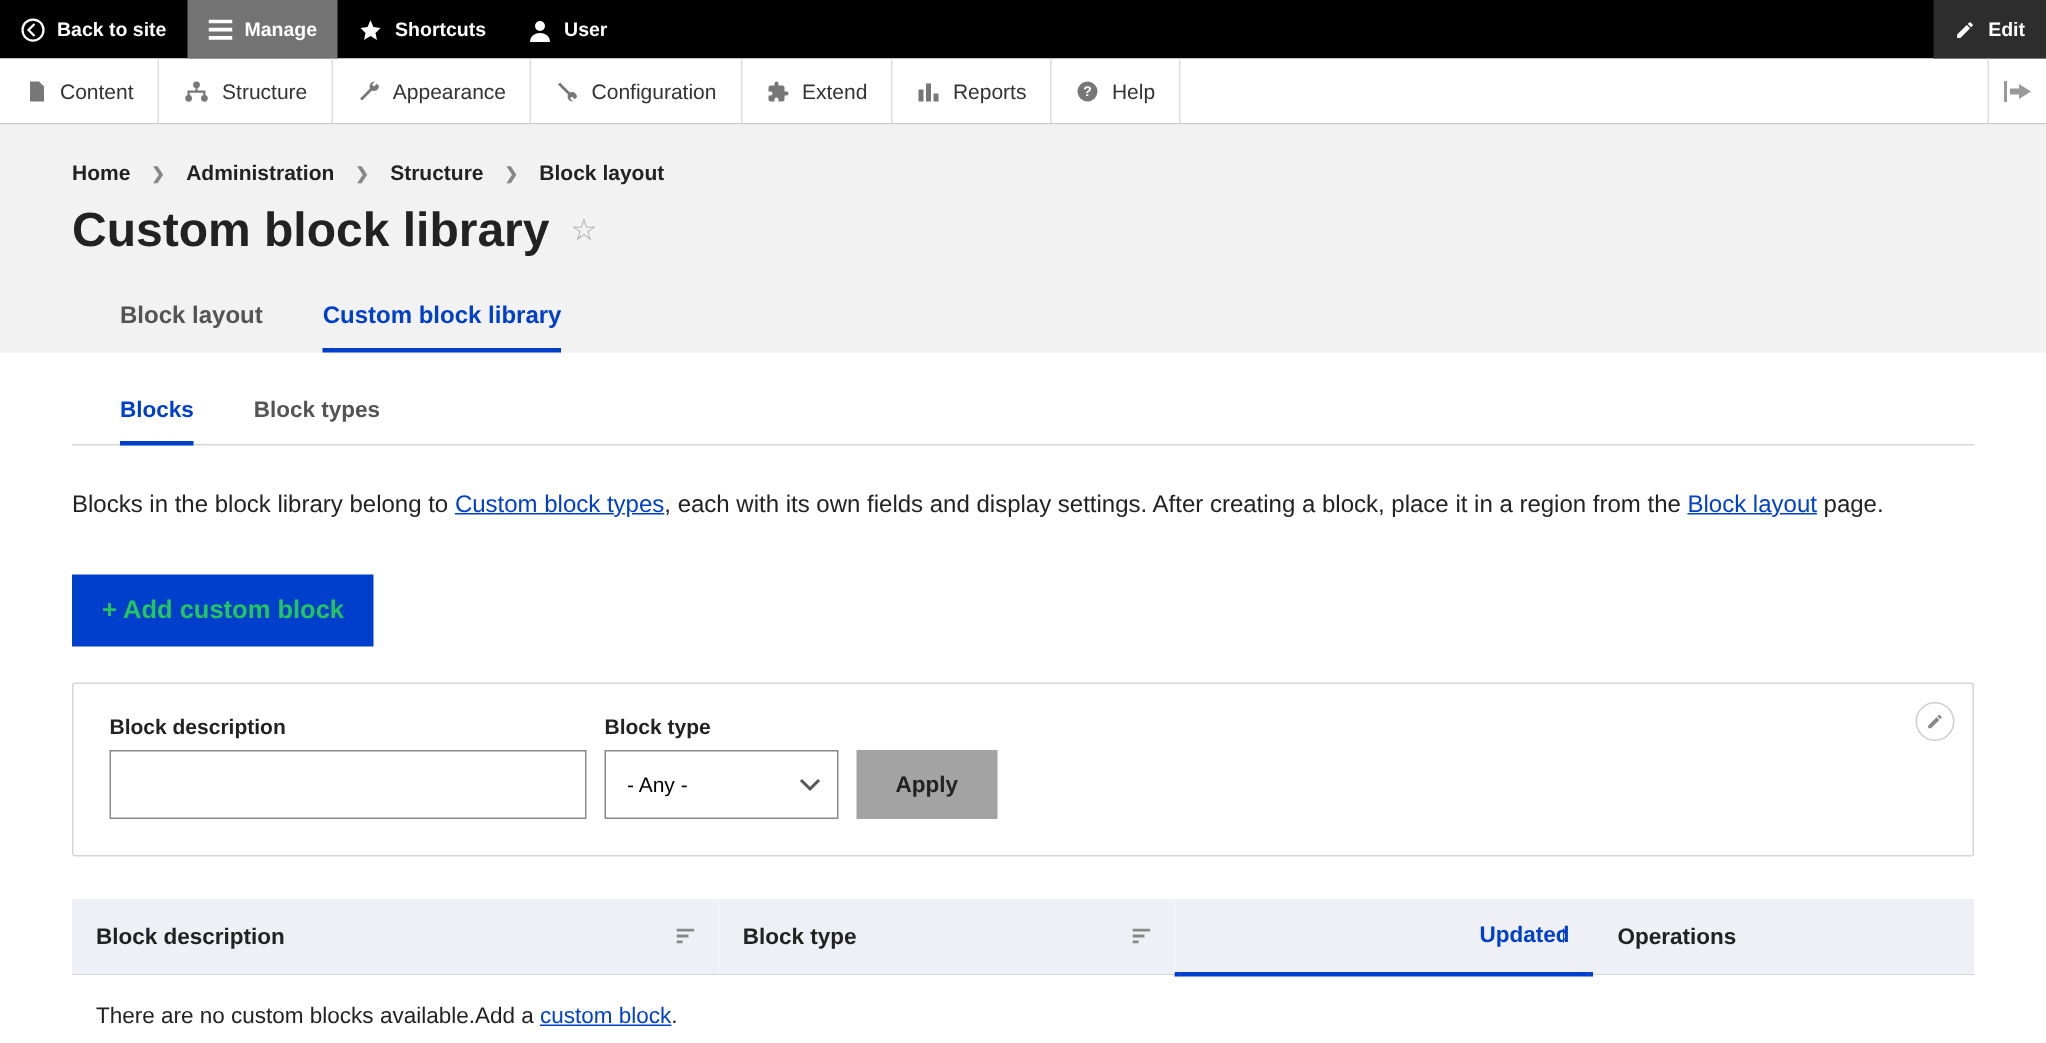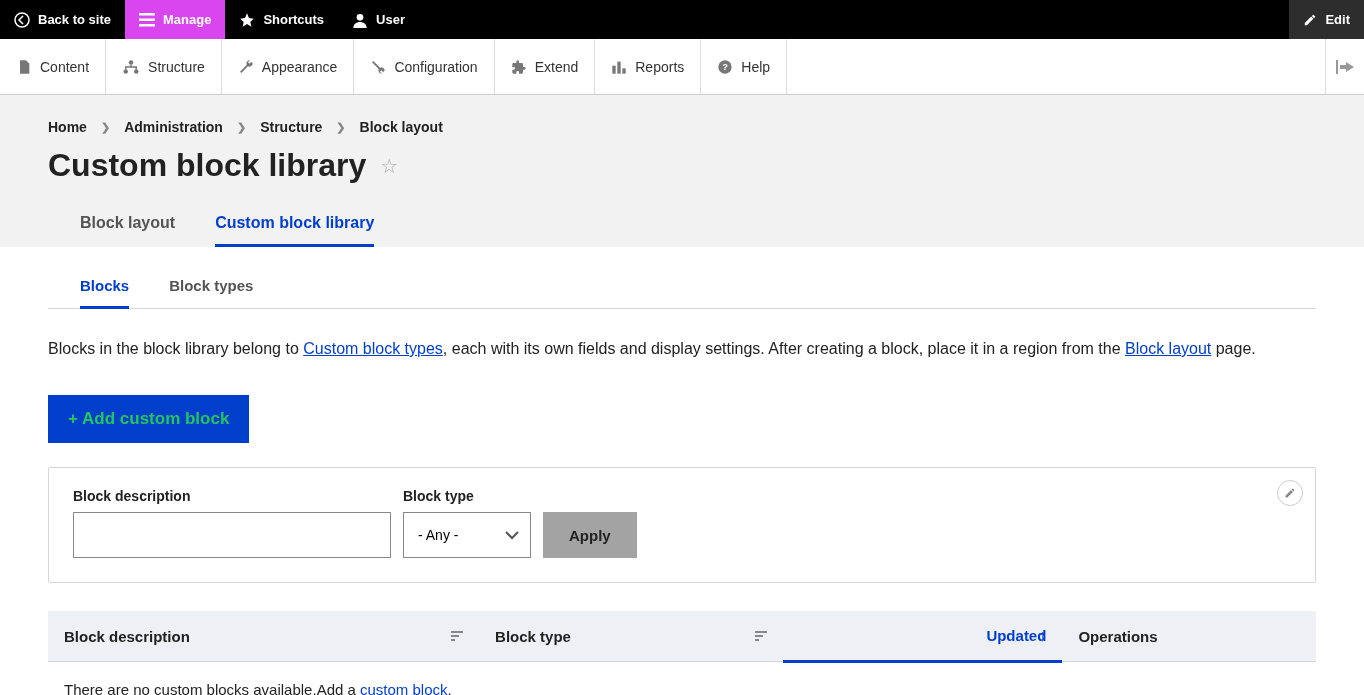--- a/index.html
+++ b/index.html
@@ -1,26 +1,26 @@
 <!DOCTYPE html>
 <html><head>
 <meta charset="utf-8">
 <style>
   * { box-sizing: border-box; margin: 0; padding: 0; }
   body { font-family: "Segoe UI", Arial, sans-serif; font-size: 14px; color: #222; background: #fff; }
   
   
   .toolbar { background: #000; height: 39px; display: flex; align-items: stretch; color: #fff; }
   .toolbar-item { display: flex; align-items: center; padding: 0 14px; font-size: 13px; font-weight: 600; cursor: pointer; gap: 8px; }
-  .toolbar-item.active { background: #d946ef; }
+  .toolbar-item.active { background: #737373; }
   .toolbar-spacer { flex: 1; }
   .toolbar-item.edit { background: #2d2d2d; }
   
   
-  .admin-menu { background: #fff; border-bottom: 1px solid #ccc; height: 56px; display: flex; align-items: stretch; }
+  .admin-menu { background: #fff; border-bottom: 1px solid #ccc; height: 44px; display: flex; align-items: stretch; }
   .admin-menu-item { display: flex; align-items: center; padding: 0 16px; font-size: 14px; color: #333; cursor: pointer; gap: 8px; border-right: 1px solid #ddd; }
   .admin-menu-spacer { flex: 1; border-right: 1px solid #ddd; }
   .admin-menu-toggle { display: flex; align-items: center; padding: 0 10px; cursor: pointer; }
   
   
   .header-region { background: #f2f2f3; padding: 24px 48px 0 48px; }
   .breadcrumb { display: flex; align-items: center; gap: 14px; font-size: 14px; font-weight: 600; color: #222; margin-bottom: 12px; }
   .breadcrumb-sep { color: #888; font-size: 11px; }
   .page-title-row { display: flex; align-items: center; gap: 14px; margin-bottom: 22px; }
   h1.page-title { font-size: 32px; font-weight: 700; color: #222; }
@@ -44,21 +44,21 @@
   
   .btn-primary { background: #003ecc; color: #22c55e; border: none; padding: 14px 20px; font-size: 17px; font-weight: 700; cursor: pointer; display: inline-flex; align-items: center; gap: 6px; margin-top: 12px; }
   
   
   .filter-panel { border: 1px solid #d6d6d6; border-radius: 2px; padding: 20px 24px 24px 24px; margin-top: 24px; margin-bottom: 28px; position: relative; }
   .filter-fields { display: flex; gap: 12px; align-items: flex-end; }
   .field { display: flex; flex-direction: column; gap: 8px; }
   .field label { font-size: 14px; font-weight: 700; color: #222; }
   .field input[type=text] { width: 318px; height: 46px; border: 1px solid #888; padding: 0 12px; font-size: 14px; }
   .select-wrap { position: relative; }
-  .field select { width: 128px; height: 46px; border: 1px solid #888; padding: 0 36px 0 14px; font-size: 14px; background: #fff; appearance: none; -webkit-appearance: none; }
+  .field select { width: 156px; height: 46px; border: 1px solid #888; padding: 0 36px 0 14px; font-size: 14px; background: #fff; appearance: none; -webkit-appearance: none; }
   .select-chevron { position: absolute; right: 12px; top: 50%; transform: translateY(-50%); pointer-events: none; color: #555; }
   .btn-apply { height: 46px; background: #a3a3a3; border: none; padding: 0 26px; font-size: 15px; font-weight: 700; cursor: pointer; color: #222; }
   .edit-circle { position: absolute; top: 12px; right: 12px; width: 26px; height: 26px; border: 1px solid #ccc; border-radius: 50%; display: flex; align-items: center; justify-content: center; color: #888; cursor: pointer; background:#fff; }
   
   
   .tbl { width: 100%; border-collapse: collapse; }
   .tbl thead th { background: #eef0f5; text-align: left; padding: 16px 16px; font-size: 15px; font-weight: 700; color: #222; border-bottom: 1px solid #d6d6d6; position: relative; }
   .tbl thead th.sortable { cursor: pointer; }
   .tbl thead th.sorted { color: #003ecc; border-bottom: 3px solid #003ecc; text-align: right; }
   .sort-arrow { position: absolute; right: 16px; top: 50%; transform: translateY(-50%); color: #003ecc; font-size: 16px; }

